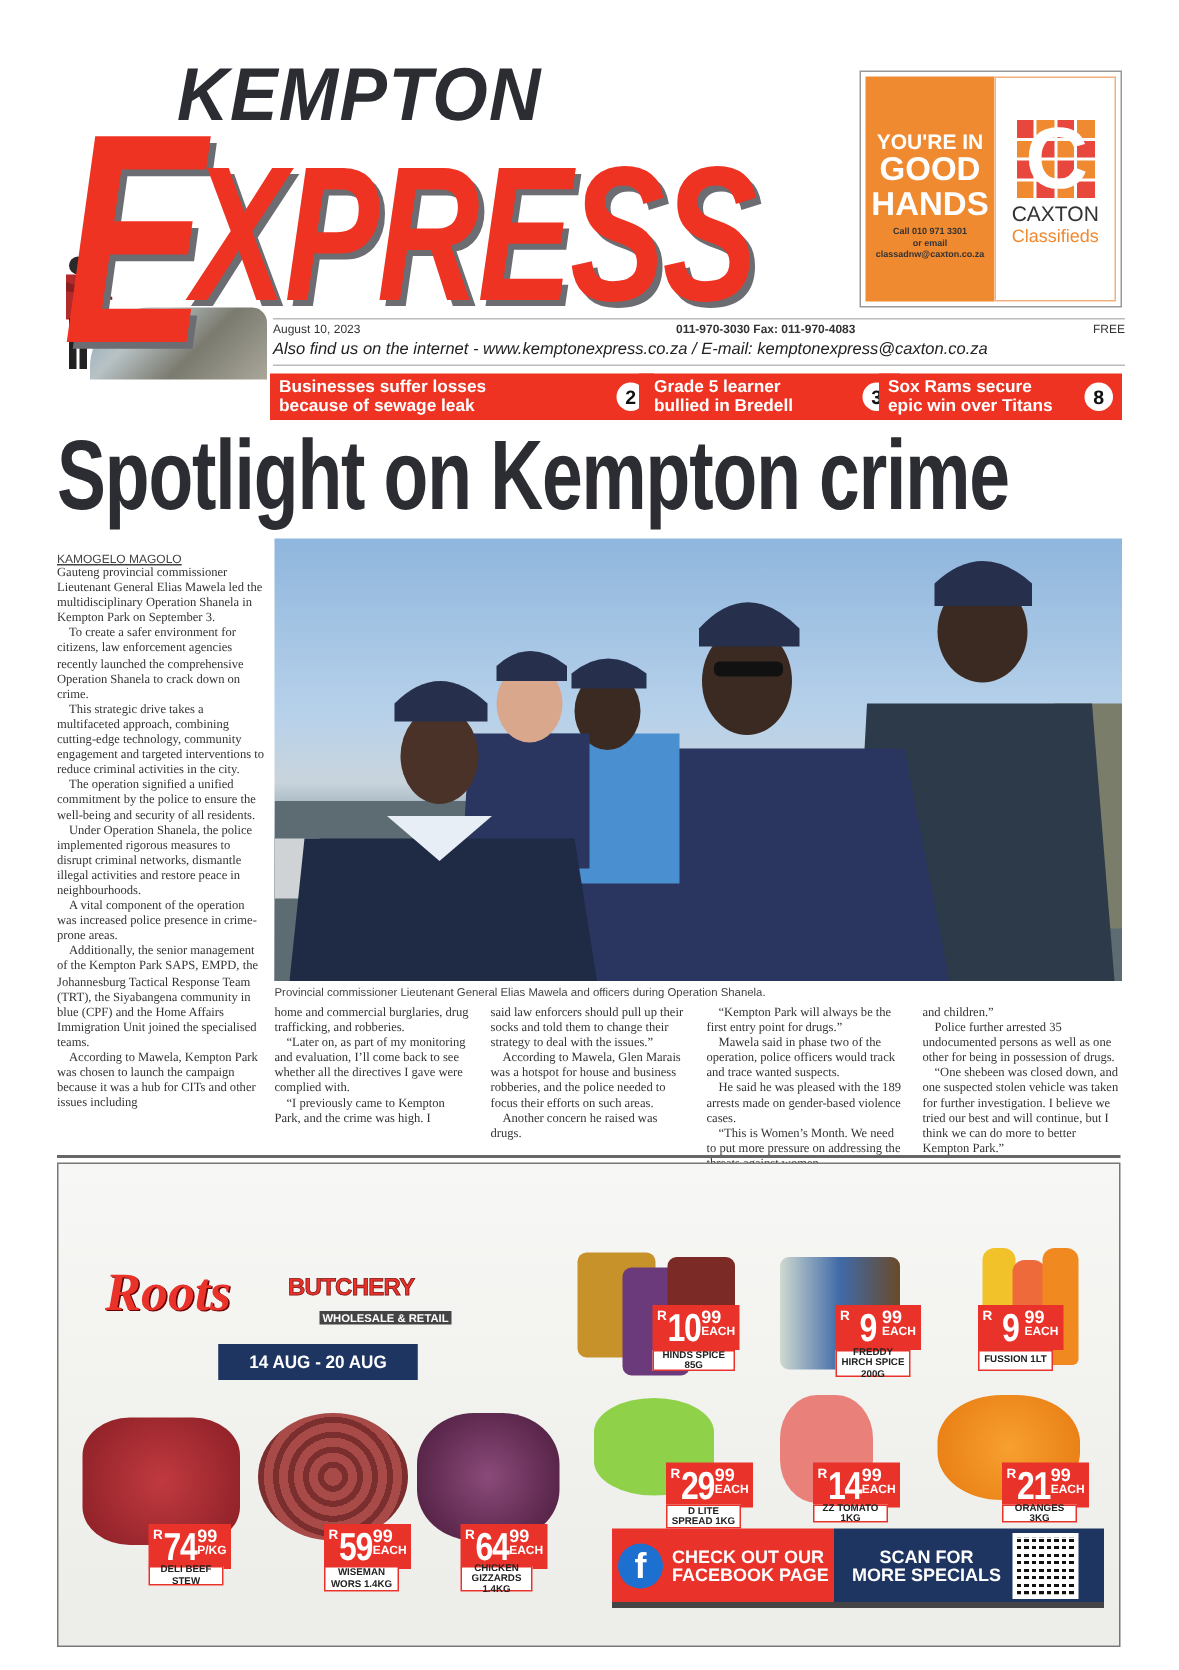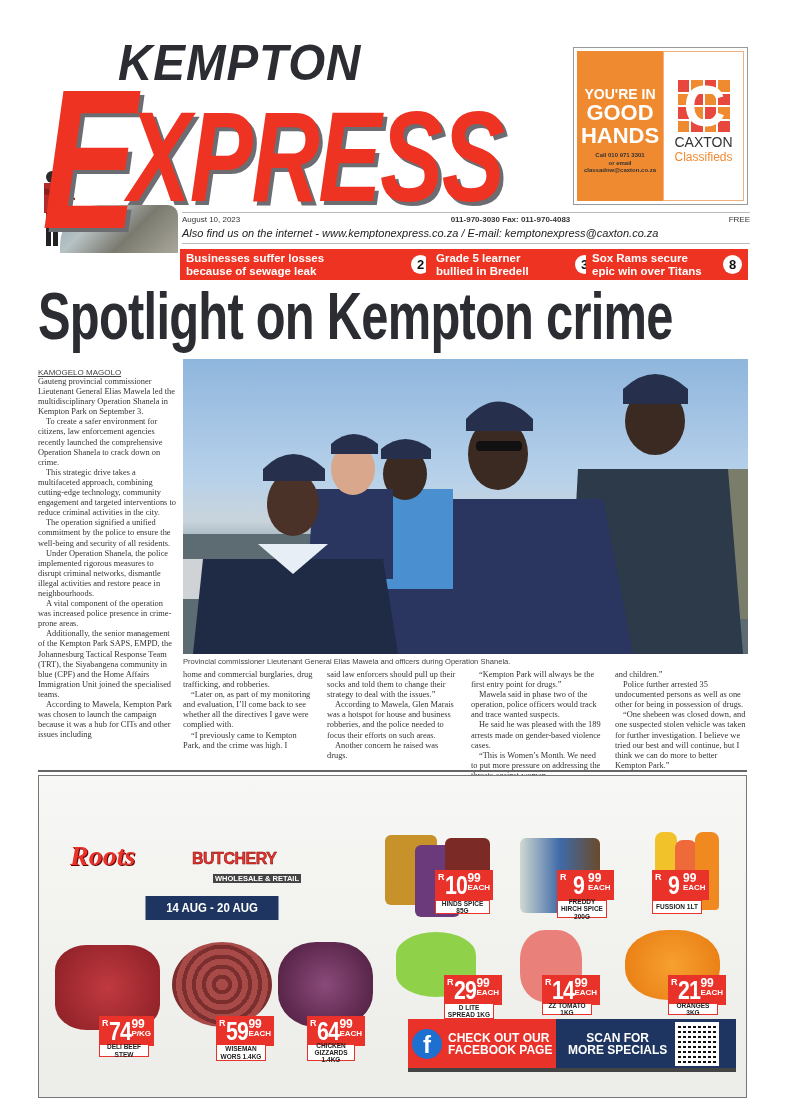--- a/index.html
+++ b/index.html
@@ -47,21 +47,21 @@
   .col p { text-indent: 8px; }
   .col p.first { text-indent: 0; }
 
   
   .photo { left: 183px; top: 359px; width: 565px; height: 295px; background: linear-gradient(180deg,#8fb6dd 0%,#b7d1ea 40%,#c9d4dc 55%,#6e8a9a 70%,#2c3650 100%); overflow: hidden; }
   .caption { left: 183px; top: 657px; font-family: "Liberation Sans", sans-serif; font-size: 7.6px; color: #444; }
 
   
   .ad { left: 38px; top: 775px; width: 709px; height: 323px; border: 1px solid #777; background: linear-gradient(180deg,#f7f7f5,#ecece8); }
   .ad-rule { left: 38px; top: 770px; width: 709px; height: 2px; background: #666; }
-  .roots { left: 70px; top: 840px; font-family: "Liberation Serif", serif; font-style: italic; font-weight: bold; font-size: 28px; color: #e8322a; text-shadow: 1px 1px 0 #600; }
+  .roots { left: 70px; top: 840px; font-family: "Liberation Serif", serif; font-style: italic; font-weight: bold; font-size: 36px; color: #e8322a; text-shadow: 1px 1px 0 #600; }
   .butchery { left: 192px; top: 850px; font-family: "Liberation Sans", sans-serif; font-weight: 900; font-size: 16px; color: #e8322a; letter-spacing: -0.5px; -webkit-text-stroke: 0.5px #7a1010; }
   .wholesale { left: 213px; top: 874px; font-family: "Liberation Sans", sans-serif; font-weight: bold; font-size: 7.5px; color: #fff; background: #444; padding: 0 2px; }
   .dates { left: 142px; top: 896px; width: 140px; height: 24px; background: #1d3560; color: #fff; font-family: "Liberation Sans", sans-serif; font-weight: bold; font-size: 12px; display: flex; align-items: center; justify-content: center; transform: scaleX(0.95); }
 
   .prod { position: absolute; border-radius: 6px; }
   .price { position: absolute; background: #e8322a; color: #fff; font-family: "Liberation Sans", sans-serif; font-weight: 900; display: flex; align-items: flex-start; padding: 2px 3px; line-height: 1; }
   .price .r { font-size: 9px; margin-top: 1px; }
   .price .big { font-size: 26px; letter-spacing: -1px; transform: scaleX(0.82); transform-origin: left; }
   .price .side { display: flex; flex-direction: column; font-size: 10px; margin-left: -4px; }
   .price .side .c { font-size: 12px; }

